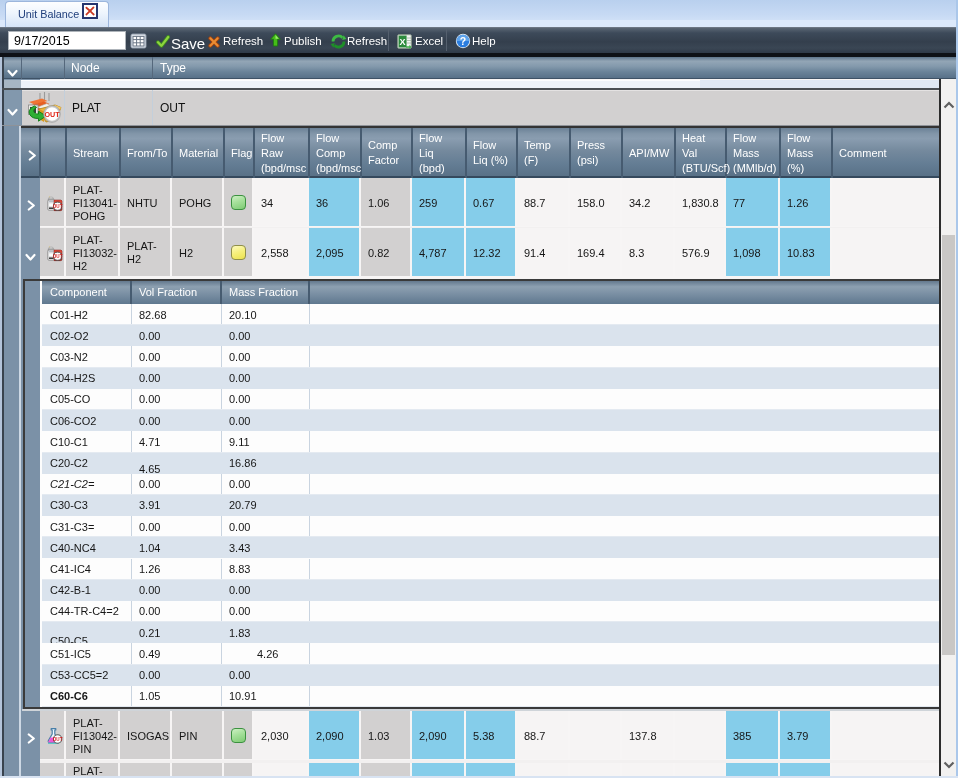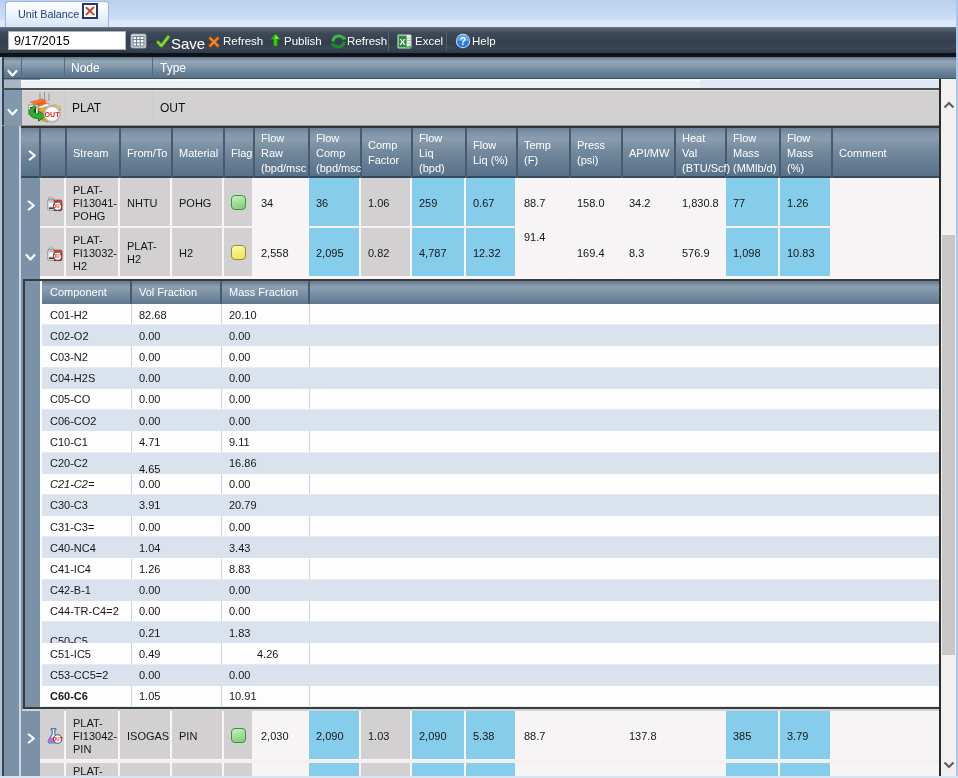--- a/index.html
+++ b/index.html
@@ -252,21 +252,21 @@
 <div class="cell" style="left:261px;top:228px;width:46px;height:50px;line-height:13px;">2,558</div>
 <div style="position:absolute;left:309px;top:228px;width:50px;height:48px;background:#85cdea;"></div>
 <div class="cell" style="left:316px;top:228px;width:43px;height:50px;line-height:13px;">2,095</div>
 <div style="position:absolute;left:361px;top:228px;width:49px;height:48px;background:#d2d0d0;"></div>
 <div class="cell" style="left:368px;top:228px;width:42px;height:50px;line-height:13px;">0.82</div>
 <div style="position:absolute;left:412px;top:228px;width:52px;height:48px;background:#85cdea;"></div>
 <div class="cell" style="left:419px;top:228px;width:45px;height:50px;line-height:13px;">4,787</div>
 <div style="position:absolute;left:466px;top:228px;width:49px;height:48px;background:#85cdea;"></div>
 <div class="cell" style="left:473px;top:228px;width:42px;height:50px;line-height:13px;">12.32</div>
 <div style="position:absolute;left:517px;top:228px;width:51px;height:48px;background:#f6f4f4;"></div>
-<div class="cell" style="left:524px;top:212px;width:44px;height:50px;line-height:13px;">91.4</div>
+<div class="cell" style="left:524px;top:228px;width:44px;height:50px;line-height:13px;">91.4</div>
 <div style="position:absolute;left:570px;top:228px;width:50px;height:48px;background:#f6f4f4;"></div>
 <div class="cell" style="left:577px;top:228px;width:43px;height:50px;line-height:13px;">169.4</div>
 <div style="position:absolute;left:622px;top:228px;width:51px;height:48px;background:#f6f4f4;"></div>
 <div class="cell" style="left:629px;top:228px;width:44px;height:50px;line-height:13px;">8.3</div>
 <div style="position:absolute;left:675px;top:228px;width:49px;height:48px;background:#f6f4f4;"></div>
 <div class="cell" style="left:682px;top:228px;width:42px;height:50px;line-height:13px;">576.9</div>
 <div style="position:absolute;left:726px;top:228px;width:52px;height:48px;background:#85cdea;"></div>
 <div class="cell" style="left:733px;top:228px;width:45px;height:50px;line-height:13px;">1,098</div>
 <div style="position:absolute;left:780px;top:228px;width:50px;height:48px;background:#85cdea;"></div>
 <div class="cell" style="left:787px;top:228px;width:43px;height:50px;line-height:13px;">10.83</div>

